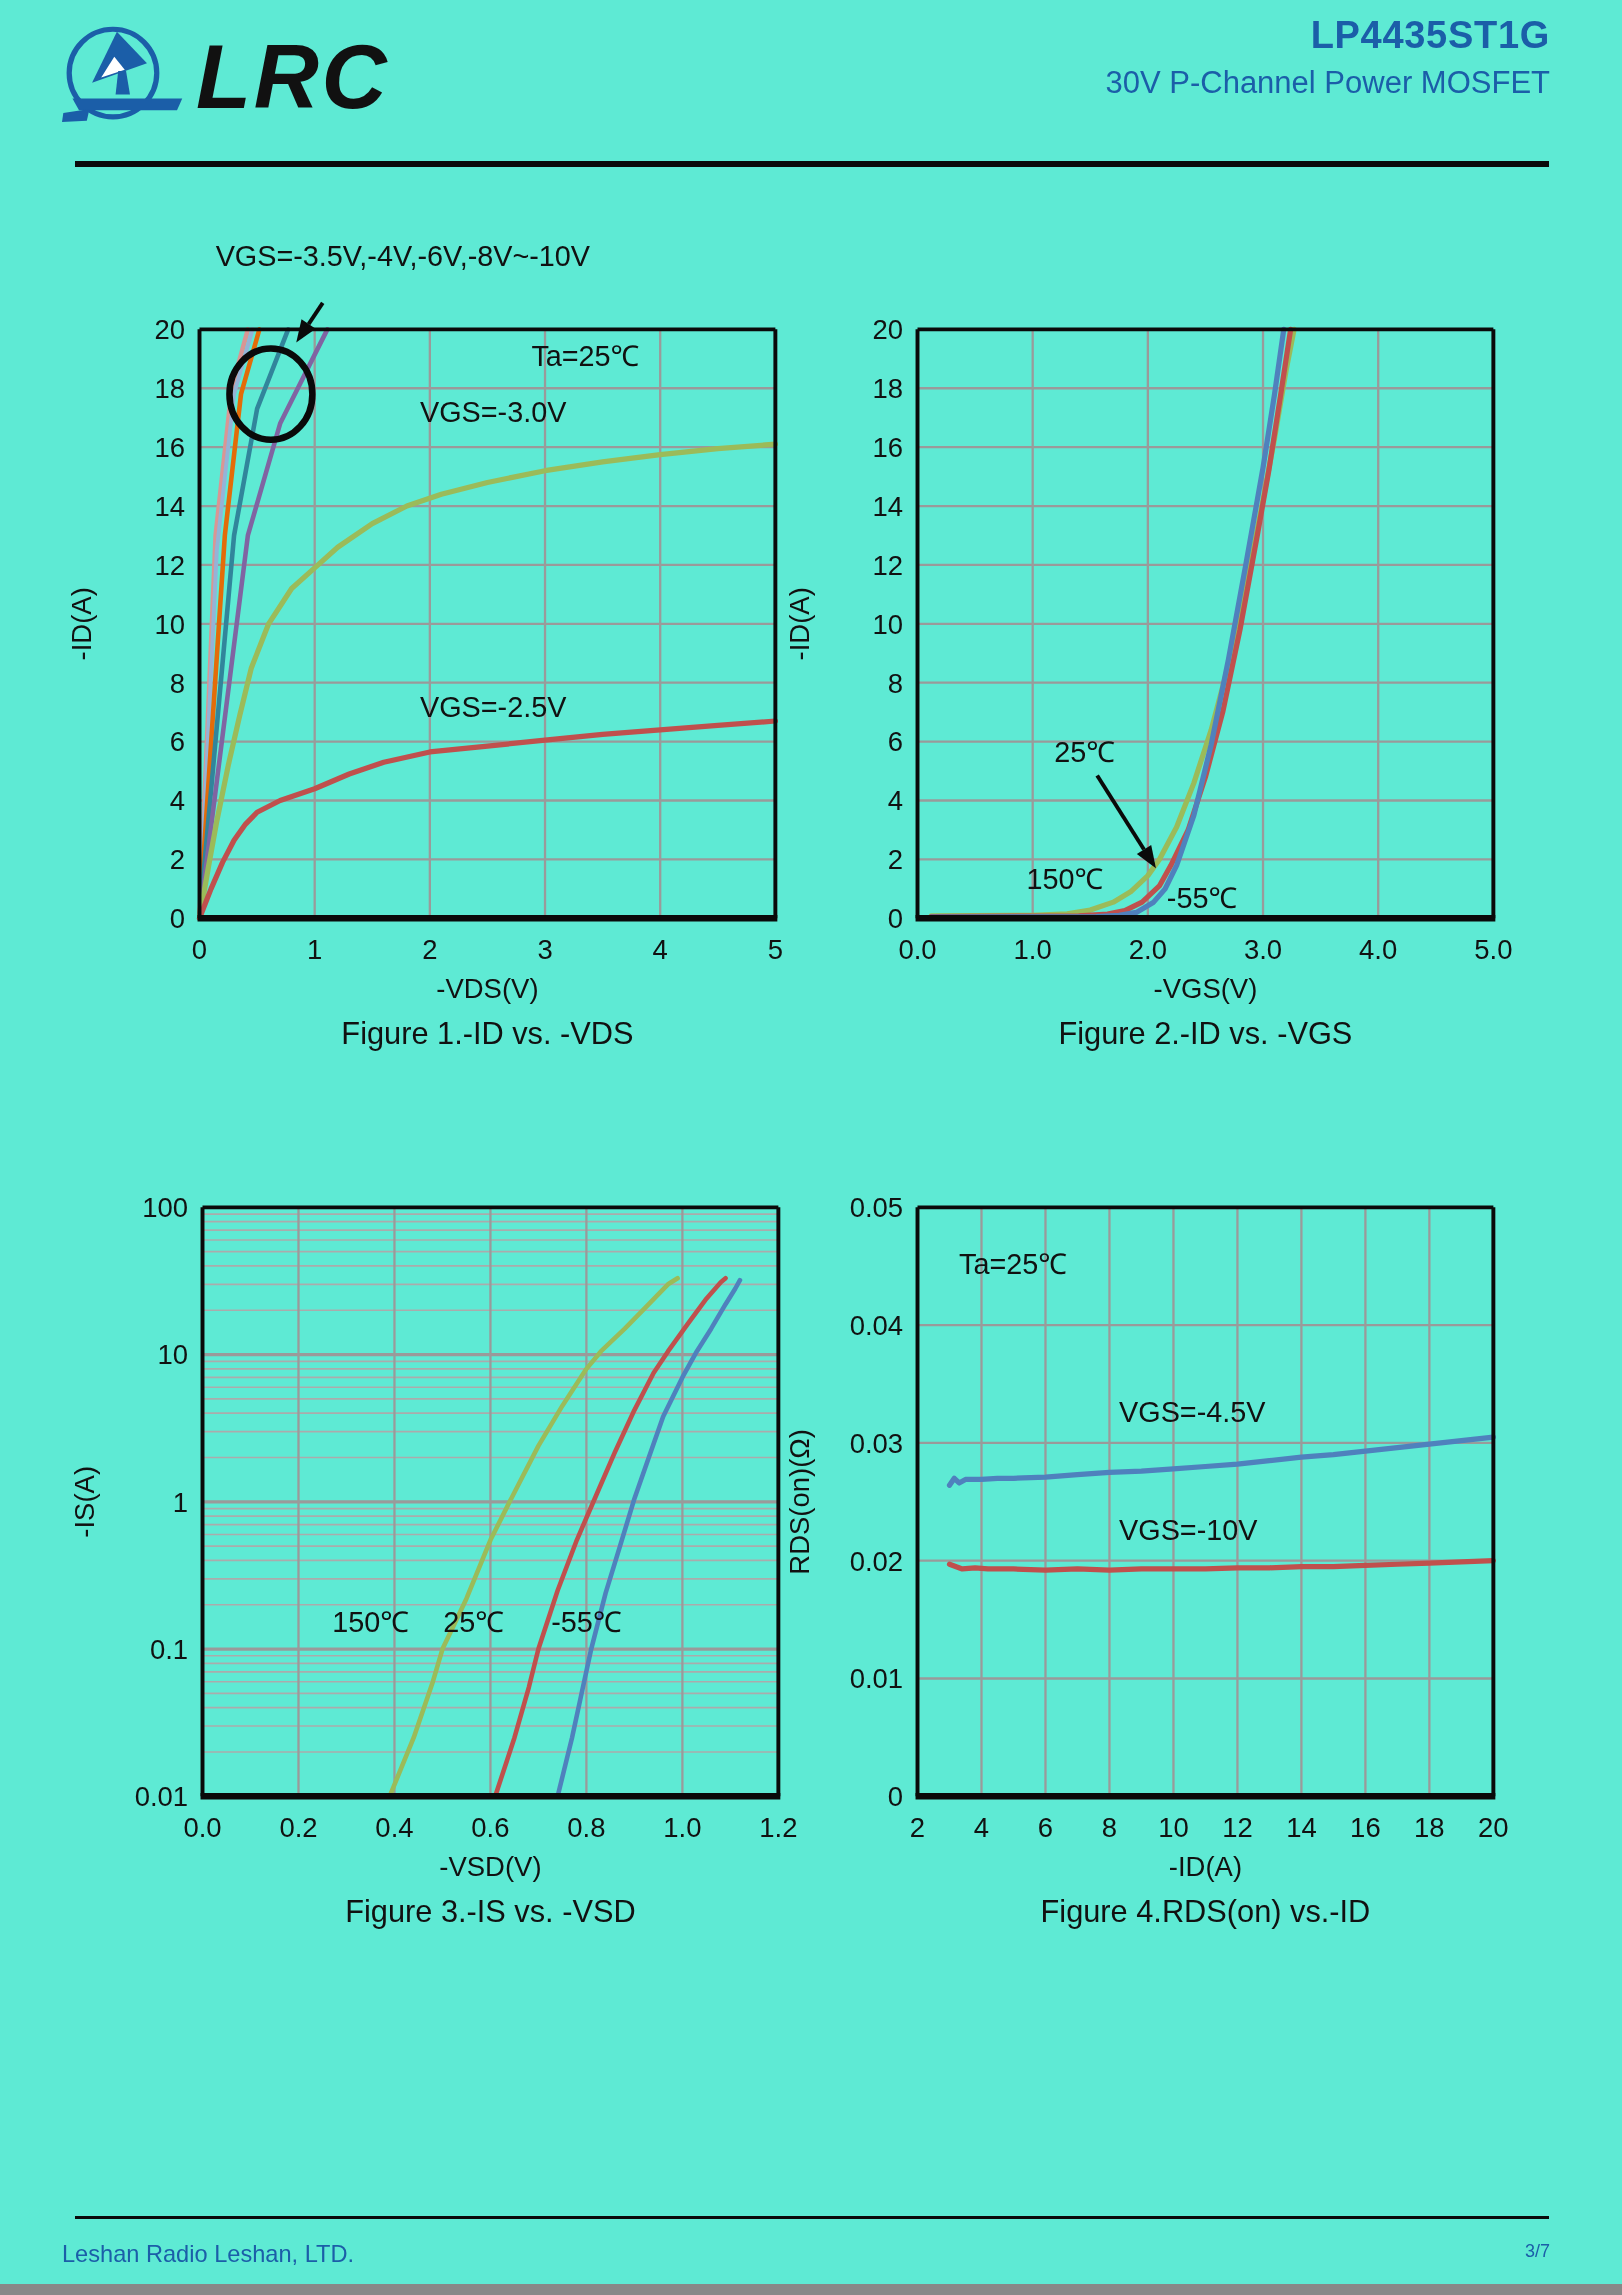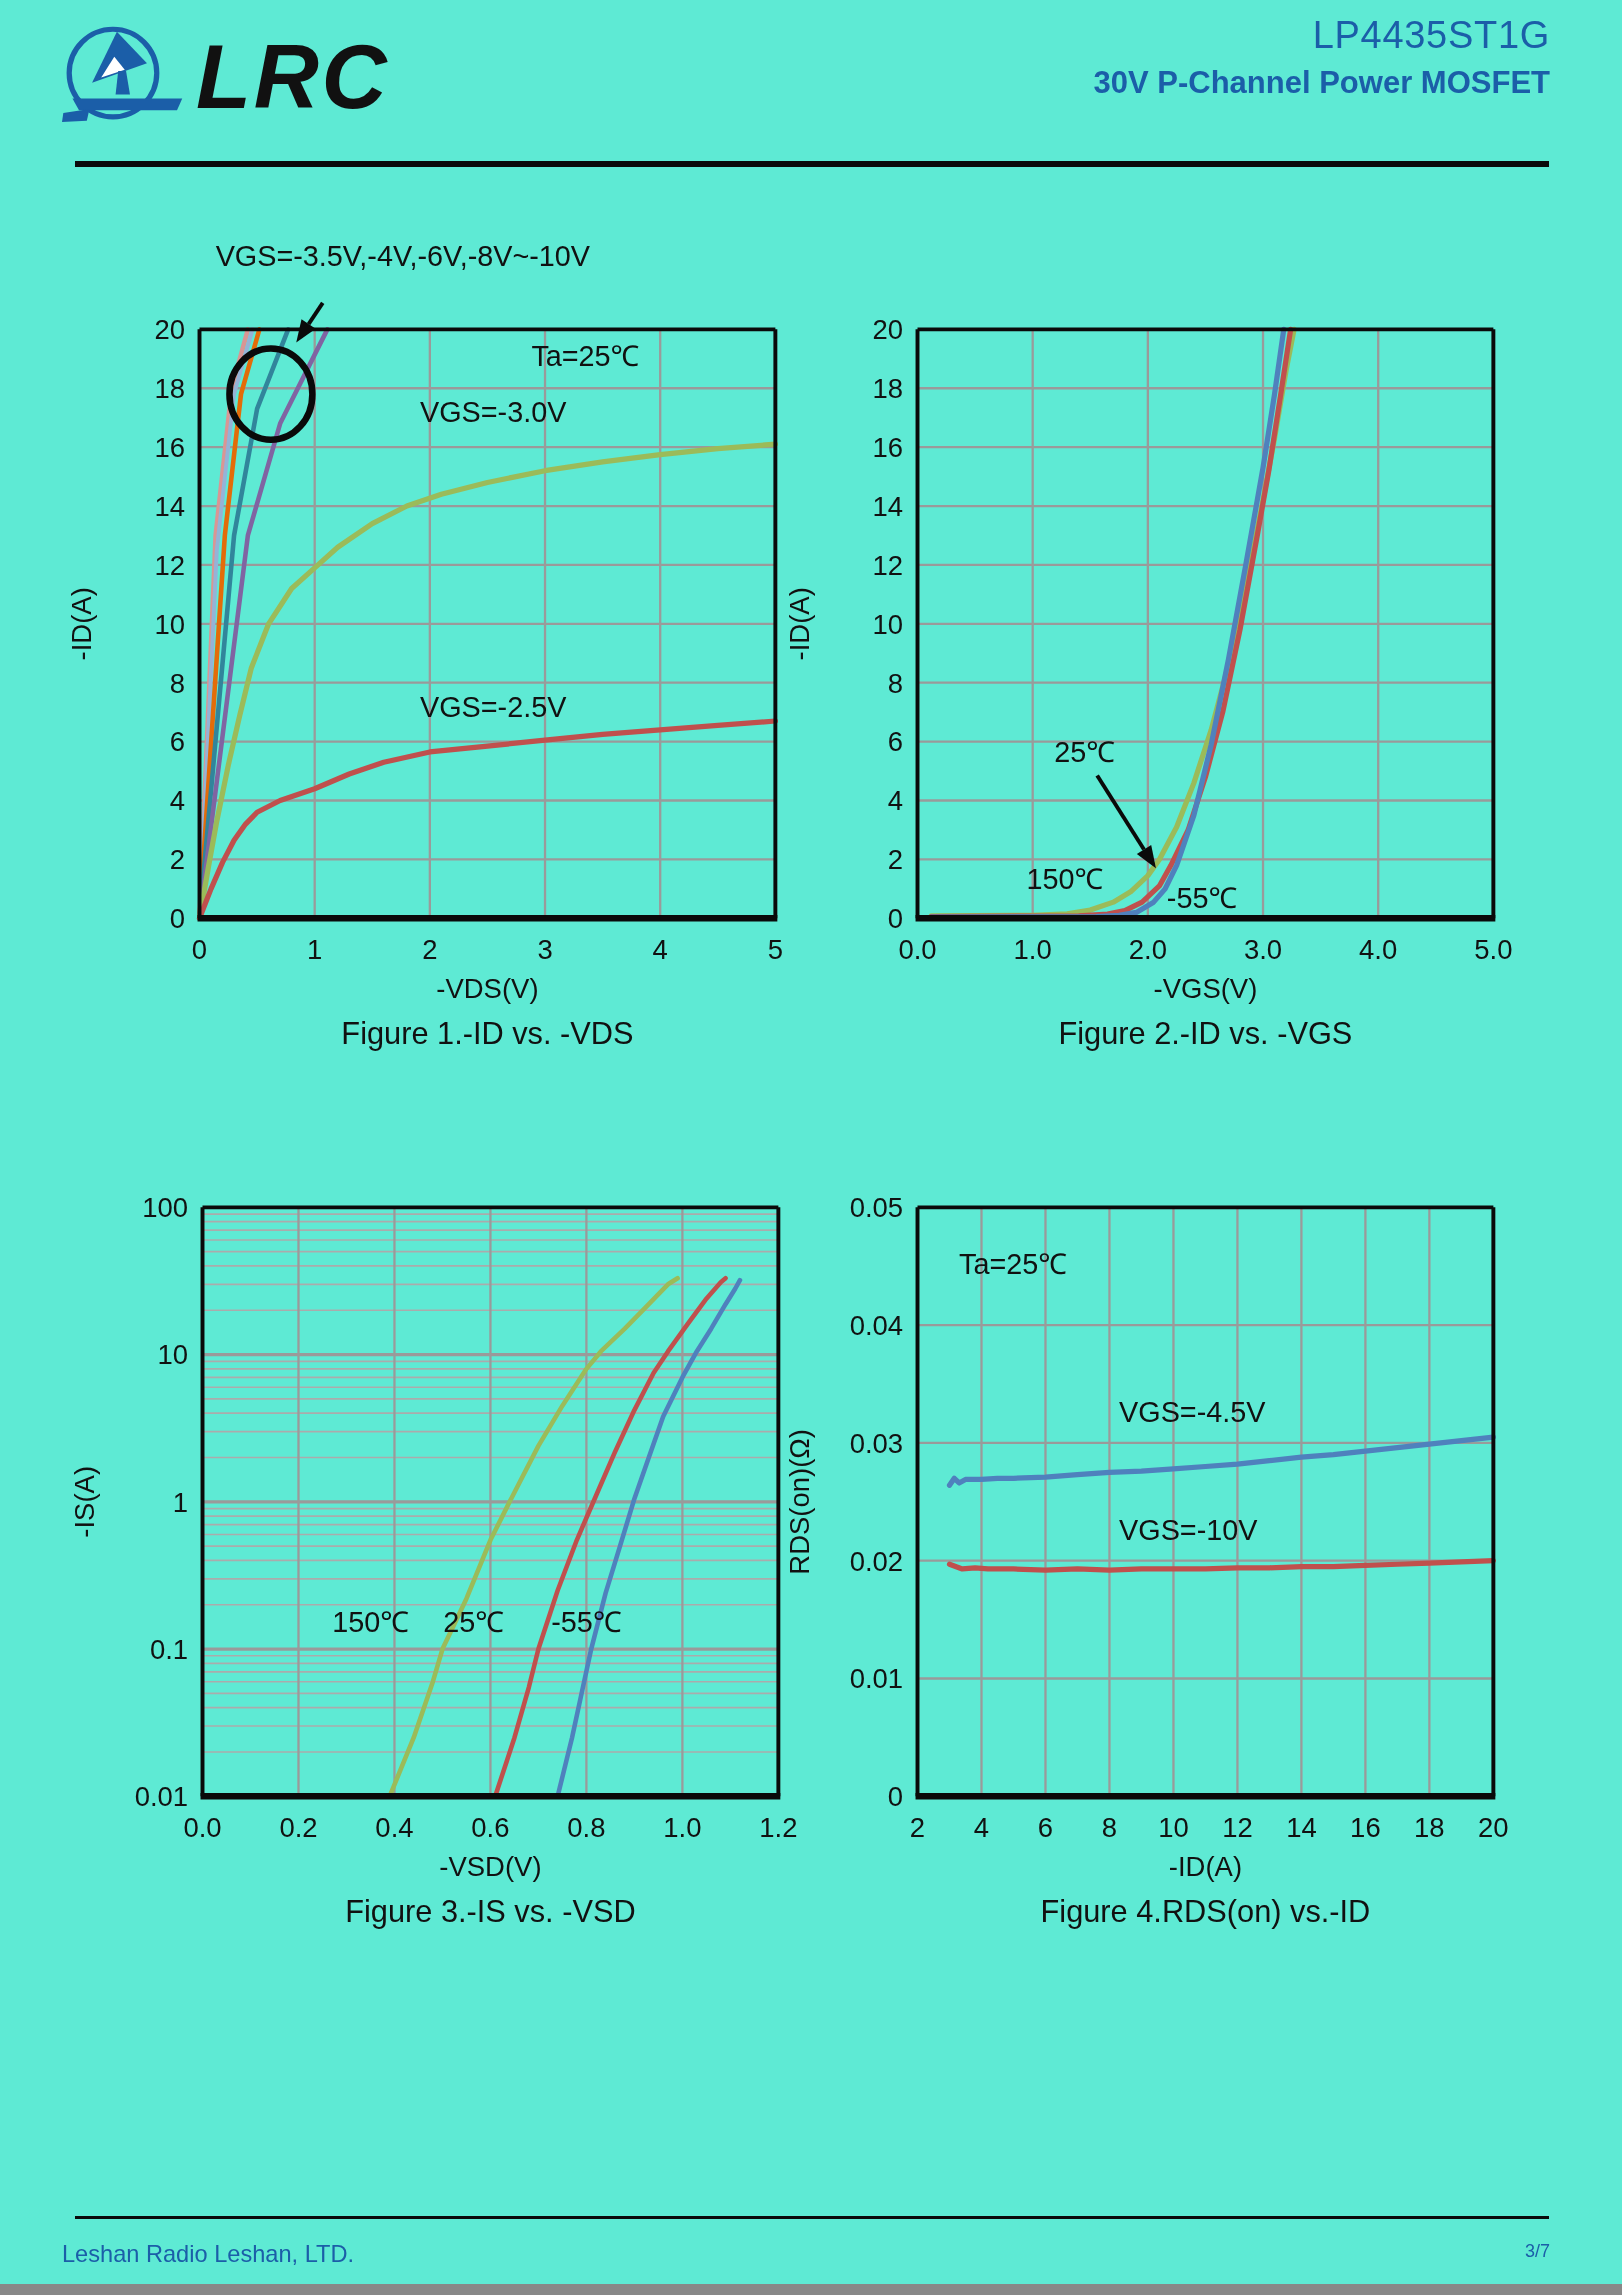--- a/index.html
+++ b/index.html
@@ -2,22 +2,22 @@
 <html style="font-size:10.5px"><head>
 <meta charset="utf-8">
 <style>
   * { margin:0; padding:0; box-sizing:border-box; }
   body { background:#888; font-family:"Liberation Sans", sans-serif; }
   .page {
     position:relative; width:1623px; height:2284px; background:#5eead4;
     margin:0 auto; overflow:hidden; color:#111;
   }
   .abs { position:absolute; }
-  .hdr-title { right:73px; top:14.4px; text-align:right; font-weight:normal; font-size:38px; letter-spacing:0.7px; }
-  .hdr-sub   { right:73px; top:65px; text-align:right; font-weight:bold; font-size:31px; }
+  .hdr-title { right:73px; top:14.4px; text-align:right; font-weight:bold; font-size:38px; letter-spacing:0.7px; }
+  .hdr-sub   { right:73px; top:65px; text-align:right; font-weight:normal; font-size:31px; }
   .rule-top  { left:75px; top:161px; width:1474px; height:5.9px; background:#0a0a0a; }
   .rule-bot  { left:75px; top:2216px; width:1474px; height:3.3px; background:#0a0a0a; }
   .heading   { left:116px; top:191px; font-weight:bold; font-size:33px; letter-spacing:0.3px; color:#000; }
   .footer-l  { left:62px;  top:2241px; font-size:23.6px; }
   .footer-c  { left:0; top:2241px; width:100%; text-align:center; font-size:23.6px; white-space:pre; }
   .footer-r  { right:73px; top:2241px; font-size:18px; }
   svg text { font-family:"Liberation Sans", sans-serif; fill:#111; }
   .figsvg { position:absolute; overflow:visible; }
 </style>
 </head>

